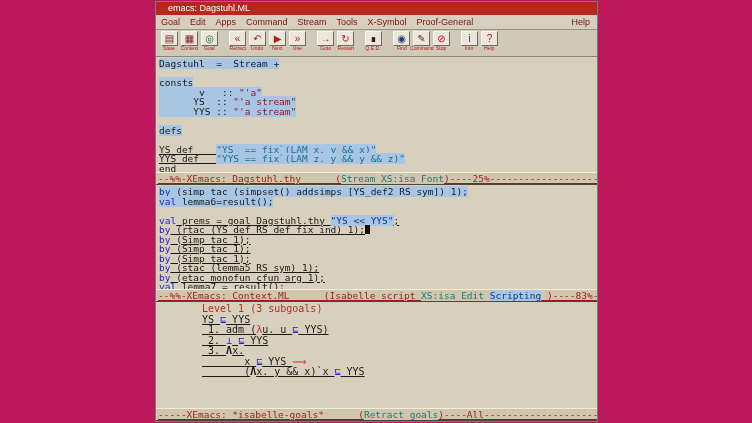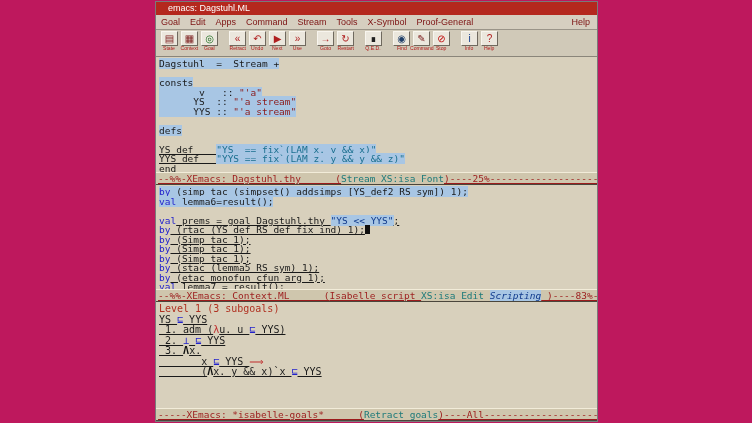--- a/index.html
+++ b/index.html
@@ -14,39 +14,39 @@
   .toolbar{flex:0 0 27px;background:#d0c9b8;display:flex;align-items:flex-start;padding:1px 0 0 4px;border-bottom:1px solid #8a857a;}
   .tb-group{display:flex;margin-right:8px;}
   .tb-btn{width:19px;display:flex;flex-direction:column;align-items:center;margin-right:1px;cursor:default;}
   .tb-icon{width:17px;height:15px;background:#ebe7dd;border:1px solid;border-color:#f8f5ee #6f695e #6f695e #f8f5ee;font-size:10px;line-height:13px;text-align:center;overflow:hidden;}
   .tb-cap{font-size:6px;line-height:7px;color:#b01818;white-space:nowrap;transform:scale(0.85);transform-origin:center top;}
   .buffer{background:#d8d0bc;font-family:"DejaVu Sans Mono","DejaVu Sans",monospace;font-size:9.5px;line-height:9.5px;white-space:pre;overflow:hidden;padding:2px 16px 0 3px;}
   .buf-thy{flex:0 0 115px;}
   .buf-ml{flex:0 0 104px;}
   .buf-goals{flex:1 1 auto;font-size:10px;line-height:10.5px;}
   .line{height:9.5px;}
-  .buf-goals .line{height:10.5px;}
+  .buf-goals .line{height:10.5px;margin-left:43px;}
   .modeline{flex:0 0 13px;background:#cfc6ad;border-top:1px solid #f2ecd9;border-bottom:1px solid #4a463c;font-family:"DejaVu Sans Mono","DejaVu Sans",monospace;font-size:9.5px;line-height:11px;white-space:pre;overflow:hidden;padding-left:2px;}
   .modeline .line{height:11px;}
   
   .sg.p{color:#1a1a1a;text-decoration:underline;}
   .sg.ps{color:#1a1a1a;background:#a8c6e4;}
   .sg.ss{color:#8b1a1a;background:#a8c6e4;}
   .sg.ts{color:#1a6f8f;background:#a8c6e4;}
   .sg.k{color:#2222cc;}
   .sg.ks{color:#2222cc;background:#a8c6e4;}
   .sg.hls{color:#103a8c;background:#a8c6e4;}
   .sg.cur{display:inline-block;width:5px;height:9px;background:#101010;}
   .sg.lvl{color:#b03020;}
   .sg.symb{color:#2222cc;}
   .sg.symr{color:#c03030;}
   .sg.bold{color:#101010;font-weight:bold;}
   .sg.mr{color:#9c1c1c;text-decoration:underline;}
   .sg.mt{color:#1c7a7a;}
-  .sg.msel{color:#103a8c;background:#a8c6e4;font-style:italic;}
+  .sg.msel{color:#103a8c;background:#a8c6e4;}
 </style>
 </head>
 <body>
 
 <div class="screen">
   <div class="frame">
 
     <div class="titlebar">
       <span>emacs: Dagstuhl.ML</span>
     </div>

